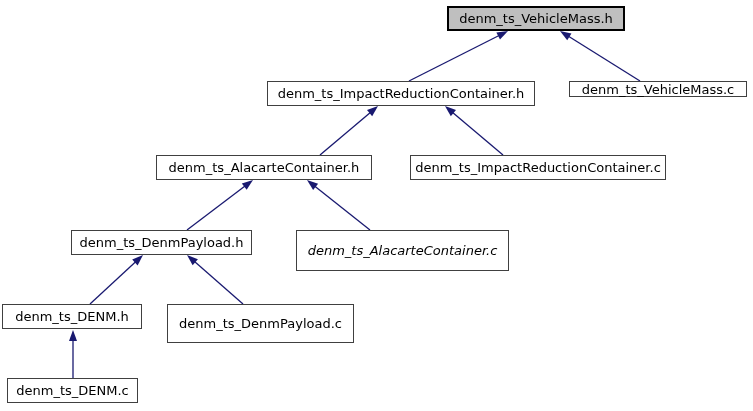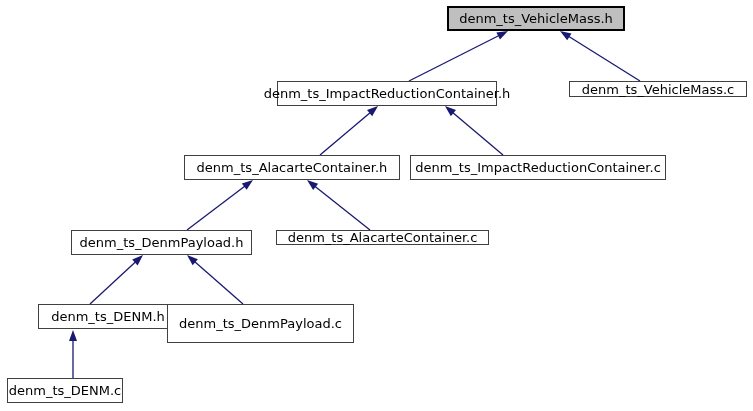--- a/index.html
+++ b/index.html
@@ -67,23 +67,23 @@
         <line x1="243" y1="304" x2="194.52576694706877" y2="261.5850460786852" stroke="#191970" stroke-width="1.3"></line>
         <polygon points="187,255 197.9123620732497,259.2332439077262 192.6443252103016,265.2538574653812" fill="#191970"></polygon>
       </g>
       <g>
         <line x1="73" y1="378" x2="73" y2="340" stroke="#191970" stroke-width="1.3"></line>
         <polygon points="73,330 77,341 69,341" fill="#191970"></polygon>
       </g>
     </svg>
   <div>
       <div class="node highlighted" style="left: 447px; top: 6px; width: 178px; height: 25px;">denm_ts_VehicleMass.h</div>
-      <div class="node" style="left: 277px; top: 81px; width: 220px; height: 25px;">denm_ts_ImpactReductionContainer.h</div>
+      <div class="node" style="left: 267px; top: 81px; width: 268px; height: 25px;">denm_ts_ImpactReductionContainer.h</div>
       <div class="node" style="left: 569px; top: 81px; width: 178px; height: 16px;">denm_ts_VehicleMass.c</div>
-      <div class="node" style="left: 184px; top: 155px; width: 216px; height: 25px;">denm_ts_AlacarteContainer.h</div>
+      <div class="node" style="left: 156px; top: 155px; width: 216px; height: 25px;">denm_ts_AlacarteContainer.h</div>
       <div class="node" style="left: 410px; top: 155px; width: 256px; height: 25px;">denm_ts_ImpactReductionContainer.c</div>
       <div class="node" style="left: 71px; top: 230px; width: 181px; height: 25px;">denm_ts_DenmPayload.h</div>
-      <div class="node" style="left: 276px; top: 230px; width: 213px; height: 15px;">denm_ts_AlacarteContainer.c</div>
-      <div class="node" style="left: 2px; top: 304px; width: 140px; height: 25px; margin-left: 36px;">denm_ts_DENM.h</div>
+      <div class="node" style="left: 296px; top: 230px; width: 213px; height: 41px; font-style: italic;">denm_ts_AlacarteContainer.c</div>
+      <div class="node" style="left: 2px; top: 304px; width: 140px; height: 25px;">denm_ts_DENM.h</div>
       <div class="node" style="left: 167px; top: 304px; width: 187px; height: 39px;">denm_ts_DenmPayload.c</div>
-      <div class="node" style="left: 7px; top: 378px; width: 116px; height: 25px;">denm_ts_DENM.c</div>
+      <div class="node" style="left: 7px; top: 378px; width: 131px; height: 25px;">denm_ts_DENM.c</div>
     </div>
 </div>
 
 </body></html>

